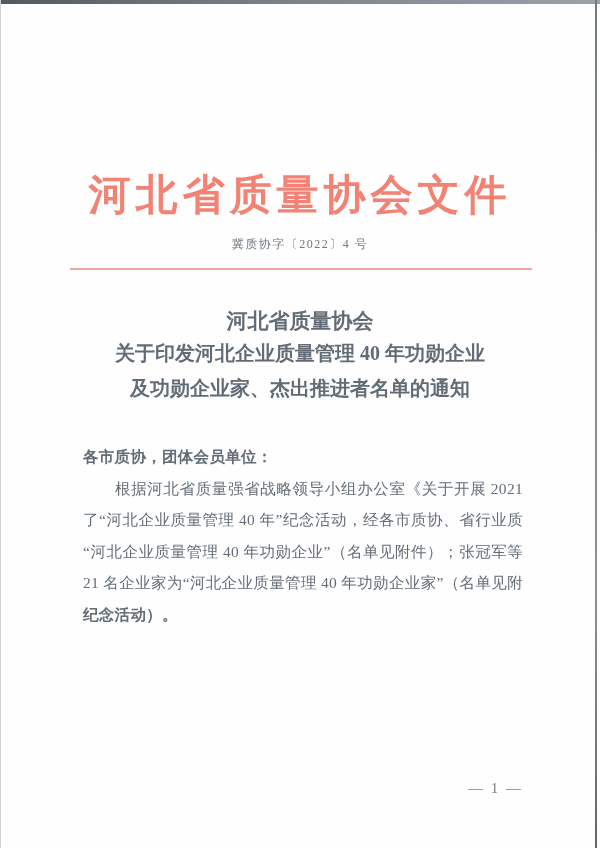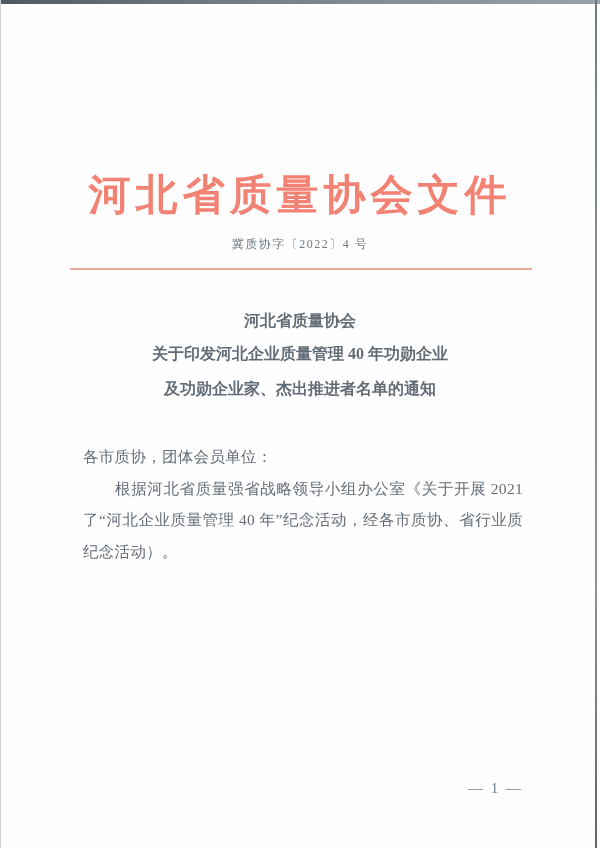--- a/index.html
+++ b/index.html
@@ -70,45 +70,46 @@
   
   .title-block {
     position: absolute;
     top: 306px;
     left: 0; right: 0;
     text-align: center;
     font-weight: bold;
     color: var(--title-gray, #626c76);
   }
   .title-line-sm {
-    font-size: 16px;
+    font-size: 21px;
     line-height: 30px;
   }
   .title-line-lg {
-    font-size: 16px;
+    font-size: 20px;
     line-height: 35px;
   }
   
   .body-block {
     position: absolute;
     top: 441px;
     left: 83px;
     width: 440px;
     color: var(--body-gray, #636d77);
     font-size: 15.5px;
   }
   .body-line {
     height: 31.6px;
     line-height: 31.6px;
     text-align: justify;
     text-align-last: justify;
     letter-spacing: 0.3px;
   }
   .body-line.align-left {
     text-align-last: left;
+    font-weight: bold;
   }
   .body-line.indent {
     text-indent: 32px;
   }
   .footer {
     position: absolute;
     top: 780px;
     left: 83px;
     width: 440px;
     text-align: right;
@@ -135,18 +136,20 @@
   <div class="title-block">
     <div class="title-line-sm">河北省质量协会</div>
     <div class="title-line-lg">关于印发河北企业质量管理 40 年功勋企业</div>
     <div class="title-line-lg">及功勋企业家、杰出推进者名单的通知</div>
   </div>
 
   <div class="body-block">
     <div class="body-line align-left">各市质协，团体会员单位：</div>
     <div class="body-line indent">根据河北省质量强省战略领导小组办公室《关于开展 2021</div>
     <div class="body-line">了“河北企业质量管理 40 年”纪念活动，经各市质协、省行业质</div>
+    <div class="body-line">“河北企业质量管理 40 年功勋企业”（名单见附件）；张冠军等</div>
+    <div class="body-line">21 名企业家为“河北企业质量管理 40 年功勋企业家”（名单见附</div>
     <div class="body-line align-left">纪念活动）。</div>
   </div>
 
   <div class="footer">— 1 —</div>
 
 </div>
 
 </body></html>

